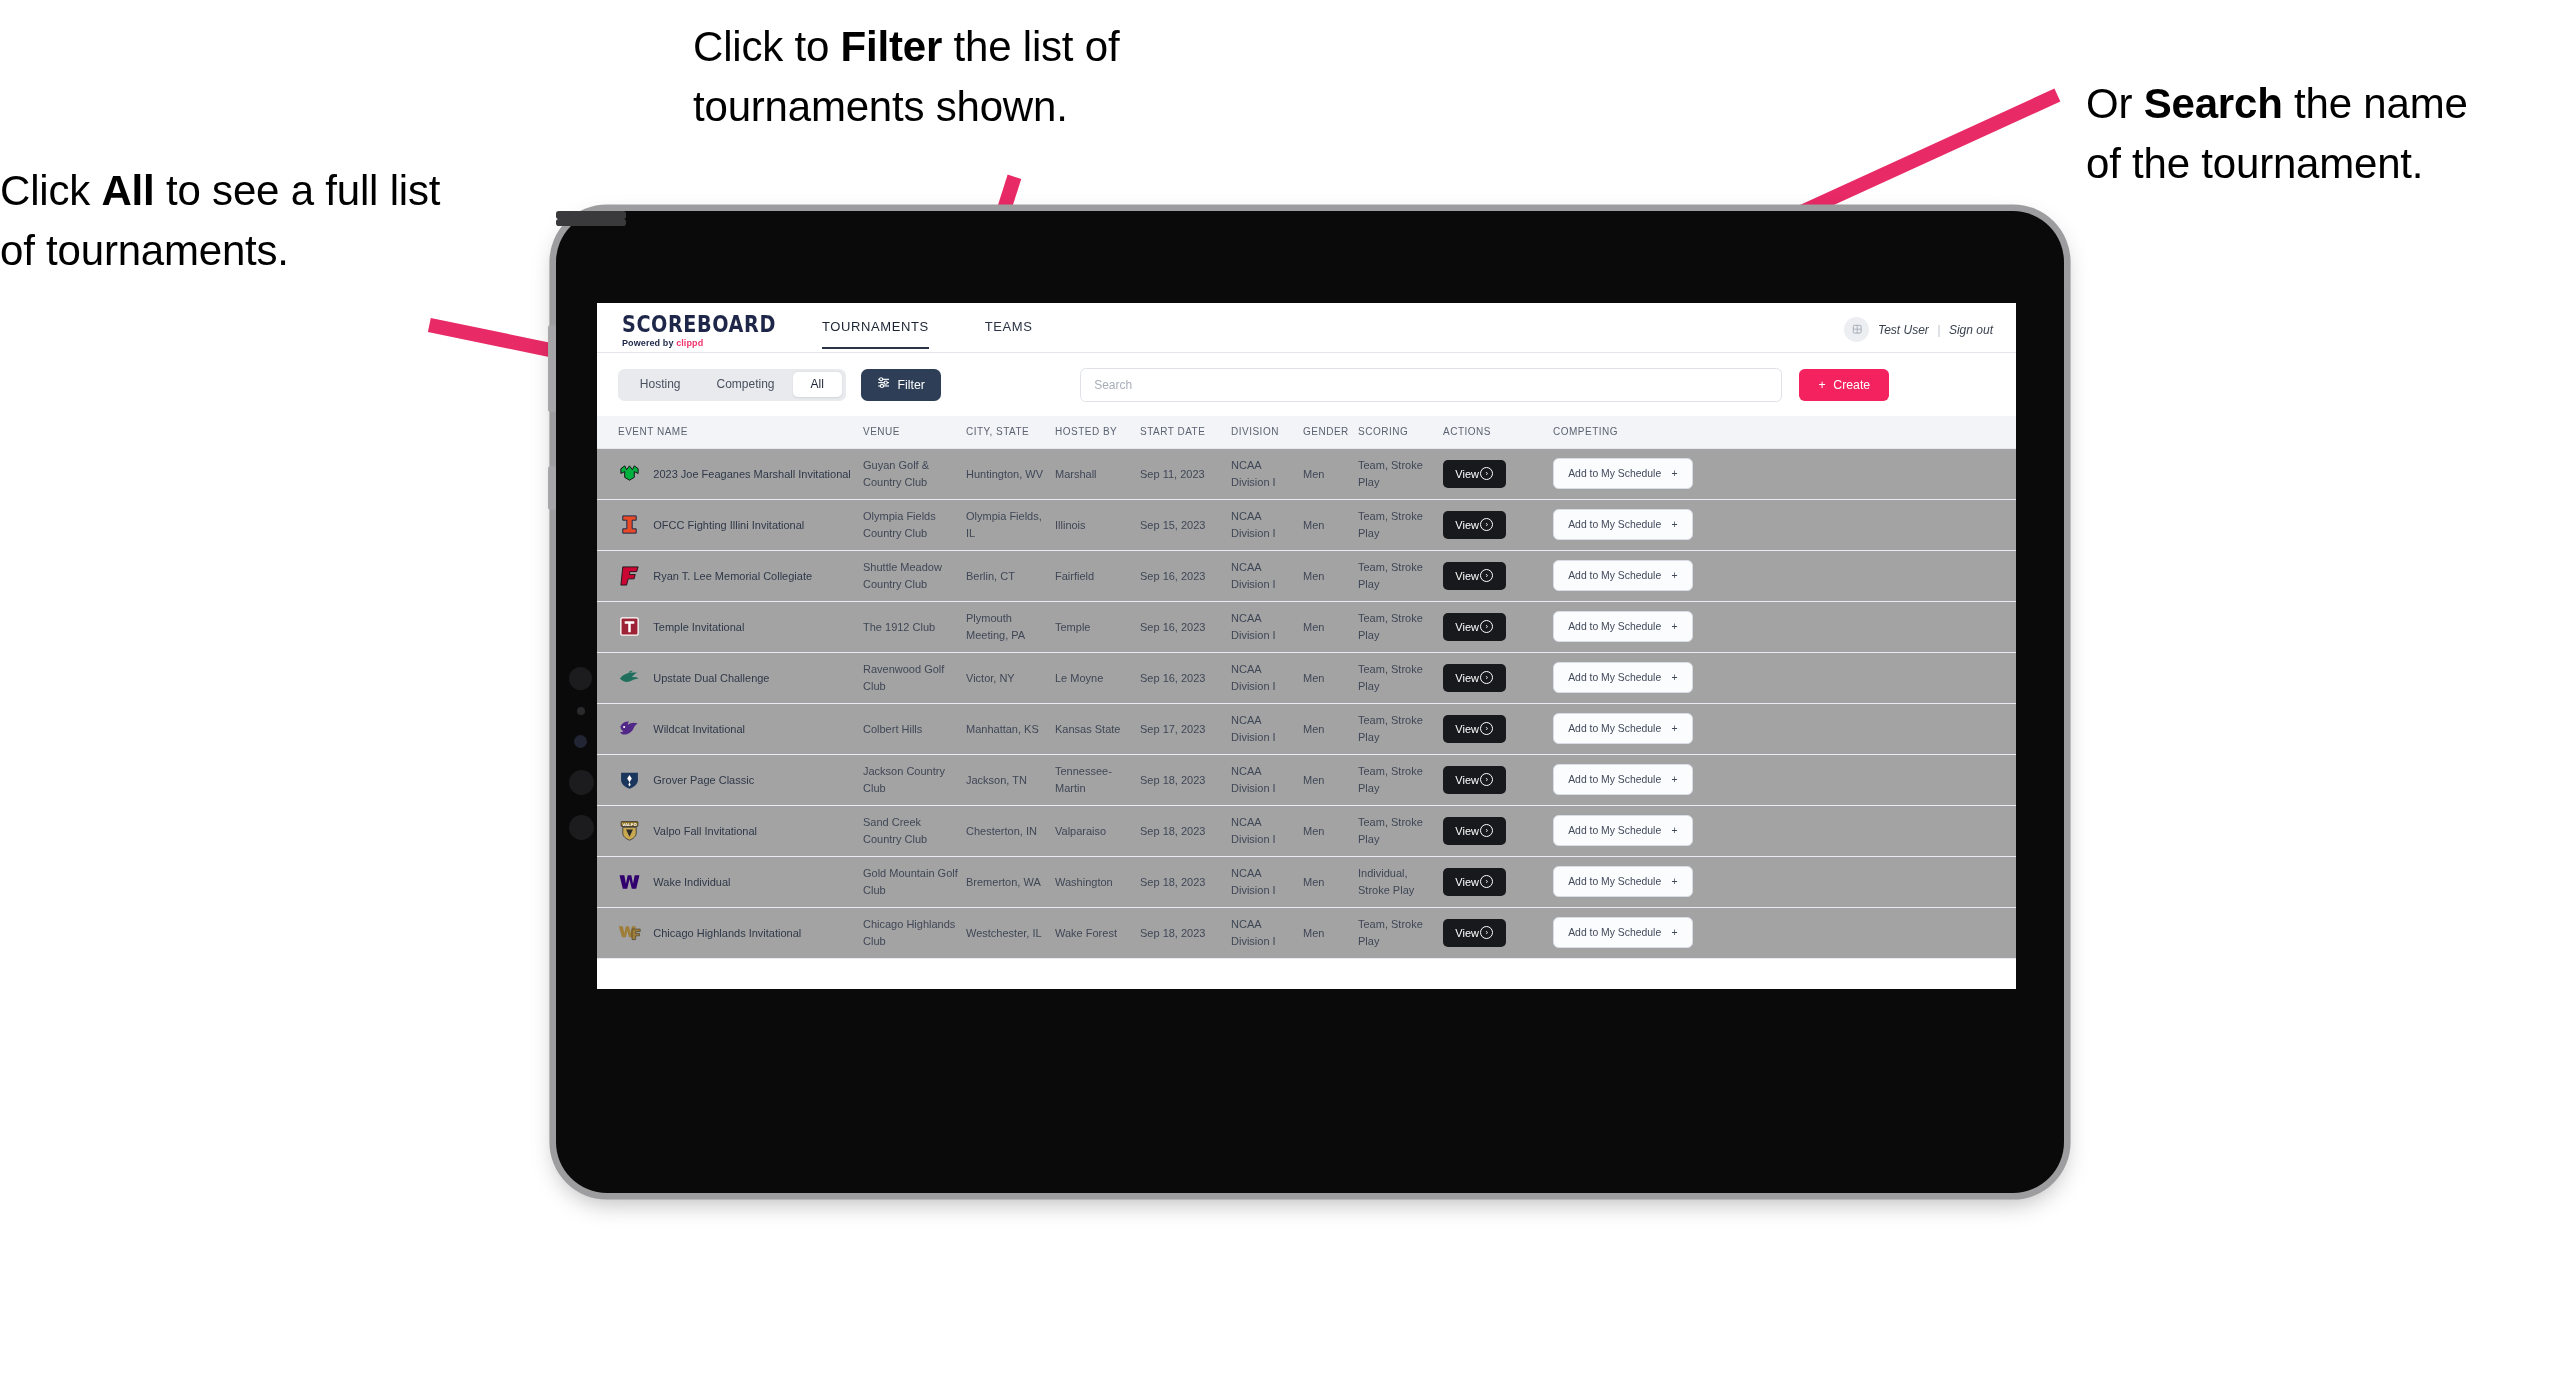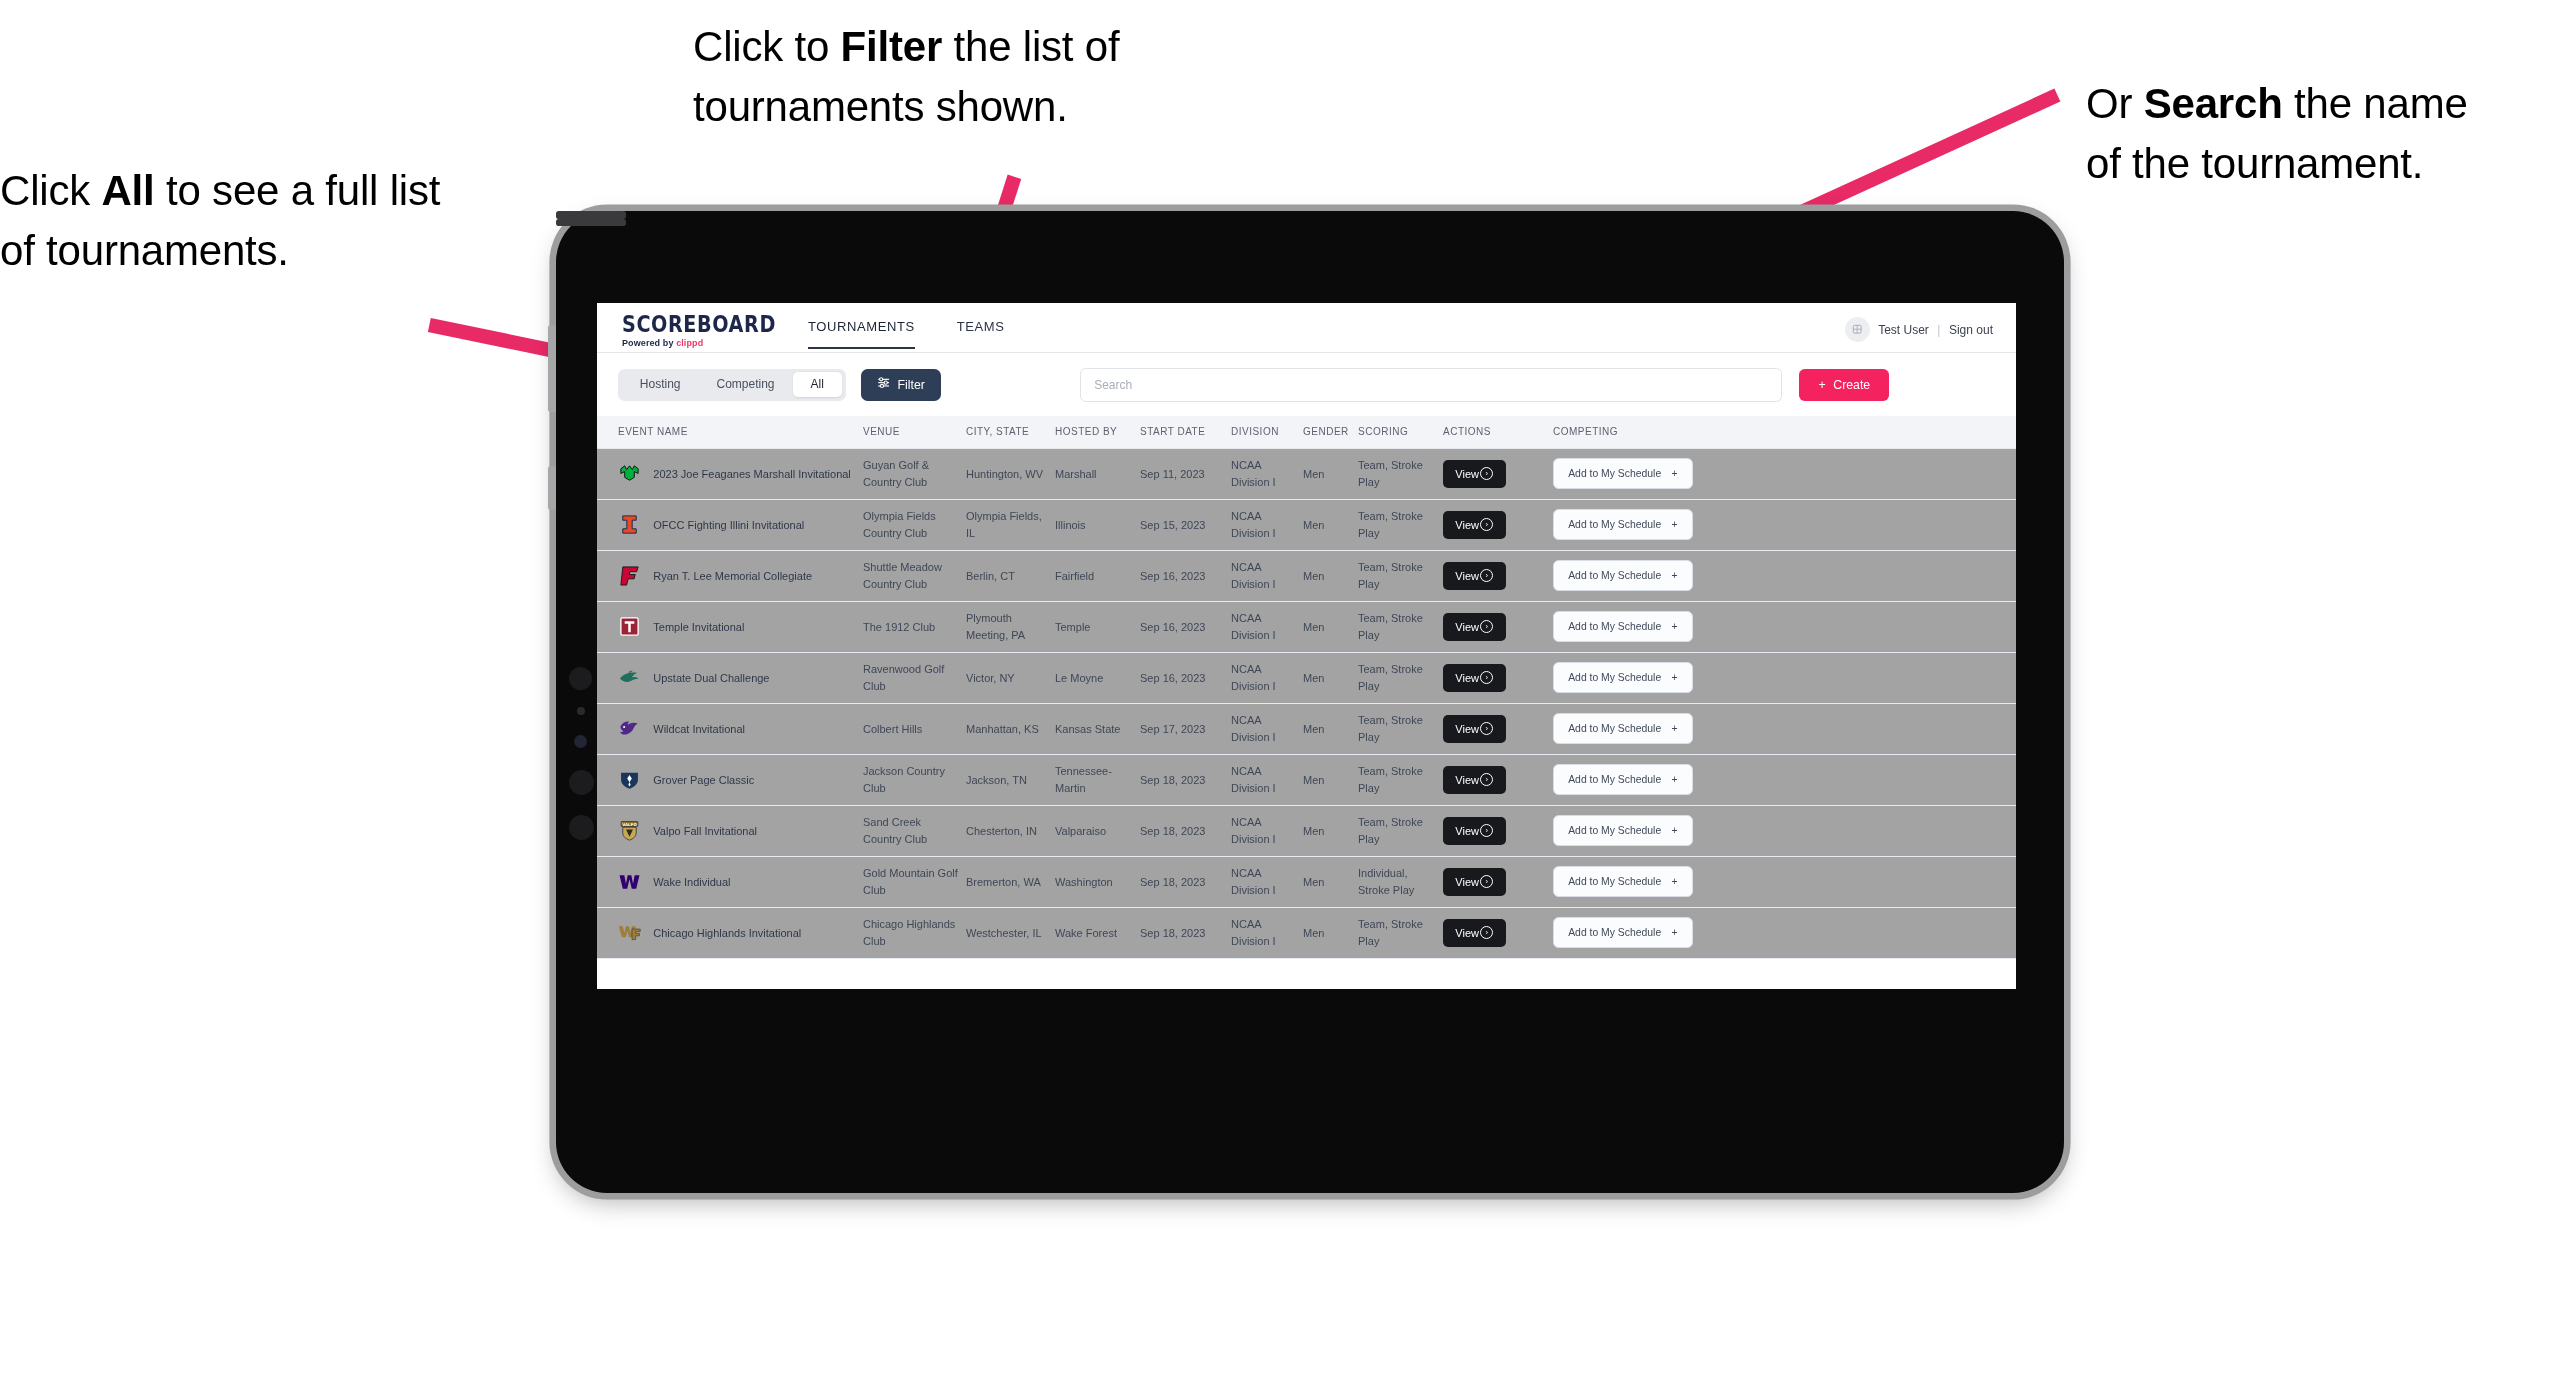--- a/index.html
+++ b/index.html
@@ -70,27 +70,27 @@
     letter-spacing:0.6px;line-height:1;
     transform:scaleY(1.16) scaleX(0.96);transform-origin:left top;
   }
   #logo-sub{
     font-size:9px;color:#1e2749;margin-top:6.6px;
     font-weight:600;letter-spacing:0.1px;
   }
   #logo-sub .brand{color:#f4326b;font-weight:700;}
   .navtab{
     font-size:13px;color:#2b3445;letter-spacing:0.6px;
-    padding:16px 0 13.3px;margin-left:42px;
+    padding:16px 0 13.3px;margin-left:56px;
     border-bottom:2.8px solid transparent;
   }
   .navtab.active{border-bottom-color:#2b3445;color:#1b2433;}
   #nav-right{
     margin-left:auto;display:flex;align-items:center;
-    gap:8.5px;padding:14.2px 23px 0 0;font-size:12px;color:#3a4250;
+    gap:8.5px;padding:14.2px 23px 0 0;font-size:12px;color:#3a4250;font-style:italic;
   }
   #avatar{
     width:25px;height:25px;border-radius:50%;background:#eceef1;
     display:flex;align-items:center;justify-content:center;
     color:#8e96a3;font-size:10.4px;
   }
   #nav-right .sep{color:#c2c7cf;}
 
   
   #toolbar{

